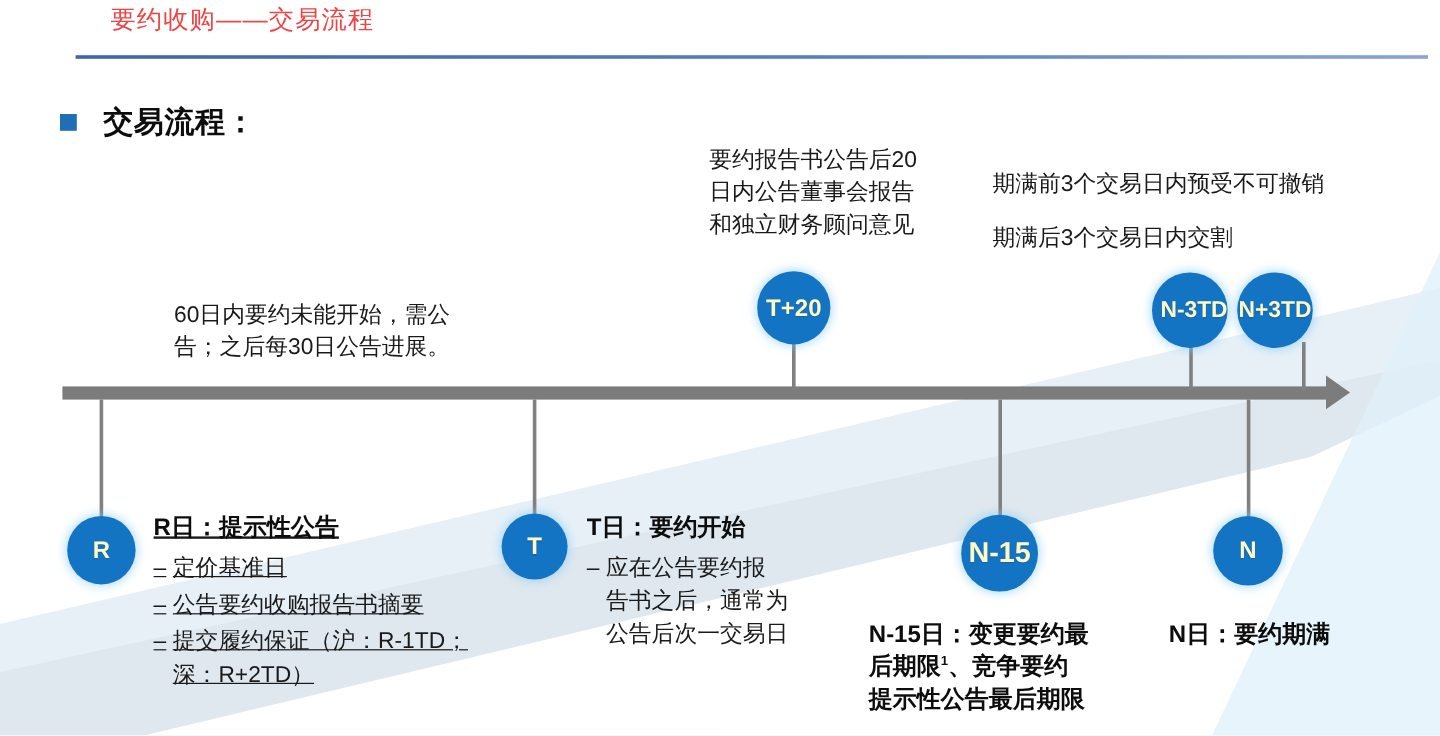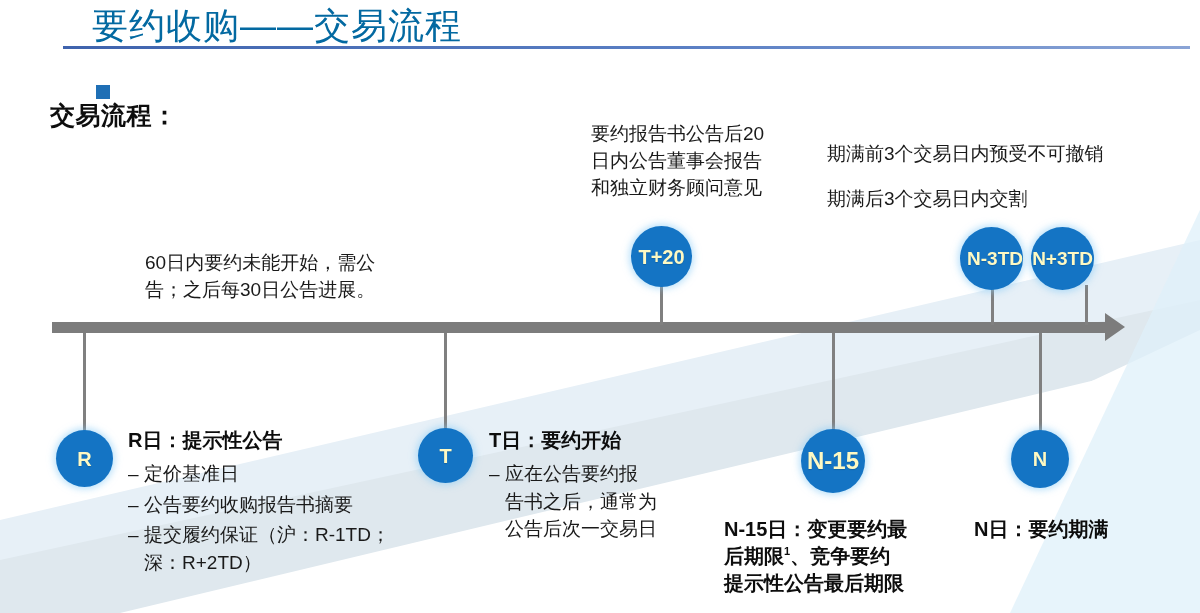--- a/index.html
+++ b/index.html
@@ -30,43 +30,42 @@
     width: 1200px;
     height: 613px;
     pointer-events: none;
   }
 
   
   #slide-title {
     position: absolute;
     left: 92px;
     top: 2px;
-    font-size: 36px;
+    font-size: 21px;
     font-weight: 400;
     letter-spacing: 1px;
-    color: #0369a1;
+    color: #ef4444;
     white-space: nowrap;
   }
   #title-rule {
     position: absolute;
     left: 63px;
     top: 46px;
     width: 1127px;
     height: 3px;
     background: linear-gradient(to right, #3f63ad 0%, #5a7fc4 55%, #8aa4d6 100%);
   }
 
   
   #section-heading {
     position: absolute;
     left: 50px;
     top: 85px;
     display: flex;
     align-items: center;
-    flex-direction: column;
   }
   #section-bullet {
     width: 14px;
     height: 14px;
     background: #1f6fb5;
     margin-right: 22px;
     flex: none;
   }
   #section-label {
     font-size: 25px;
@@ -226,21 +225,21 @@
 告；之后每30日公告进展。</div>
 
   <div class="anno" style="left:553px; top:121px; width:240px;margin-left:38px;">要约报告书公告后20
 日内公告董事会报告
 和独立财务顾问意见</div>
 
   <div class="anno" style="left:827px; top:141px; width:360px;">期满前3个交易日内预受不可撤销</div>
 
   <div class="anno" style="left:827px; top:186px; width:360px;">期满后3个交易日内交割</div>
 
-  <div class="detail" style="left:128px; top:427px; width:320px;">
+  <div class="detail" style="left:128px; top:427px; width:320px;text-decoration:underline;">
     <div class="detail-title">R日：提示性公告</div>
     <ul class="detail-list">
       <li>
         <span class="dash">–</span>
         <span class="li-text">定价基准日</span>
       </li>
       <li>
         <span class="dash">–</span>
         <span class="li-text">公告要约收购报告书摘要</span>
       </li>

